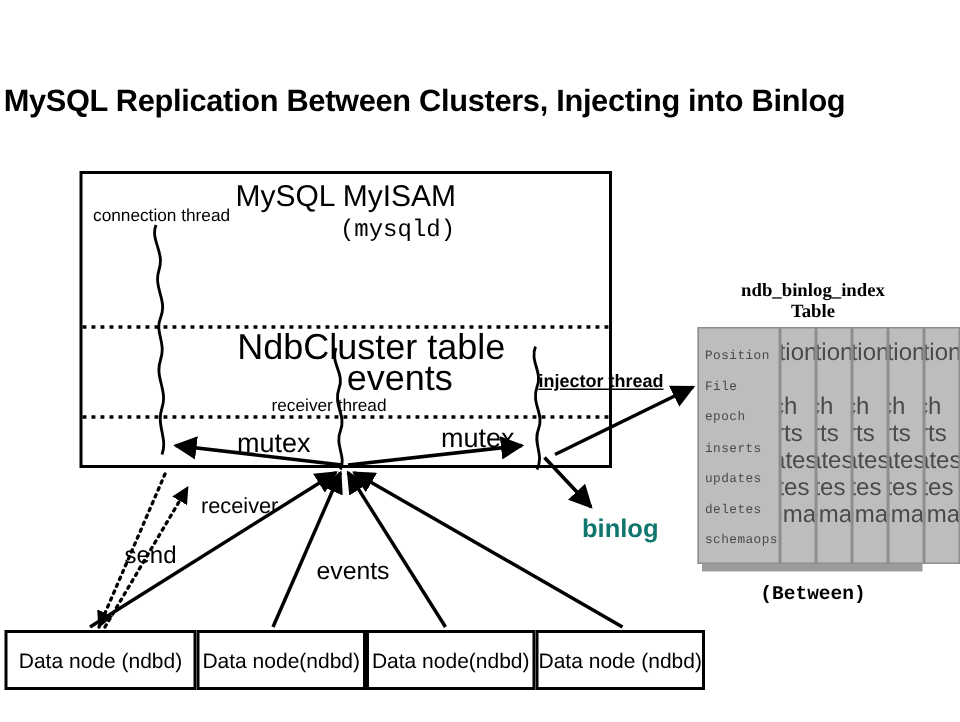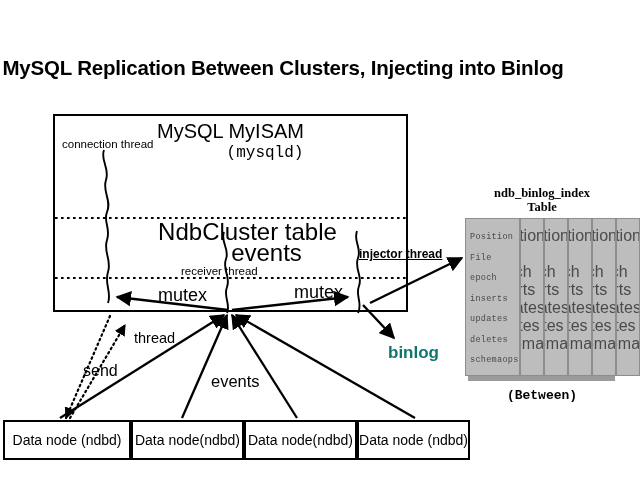--- a/index.html
+++ b/index.html
@@ -152,21 +152,21 @@
     <span>NdbCluster table</span>
     <span class="l2">events</span>
   </div>
 
   <div class="recv-label">receiver thread</div>
   <div class="injector-label">injector thread</div>
   <div class="mutex-l">mutex</div>
   <div class="mutex-r">mutex</div>
 
   <div class="lbl-send">send</div>
-  <div class="lbl-receive">thread</div>
+  <div class="lbl-receive">receiver</div>
   <div class="lbl-events">events</div>
   <div class="lbl-binlog">binlog</div>
 
   <div class="tbl-caption">
     <div>ndb_binlog_index</div>
     <div>Table</div>
   </div>
 
   <div class="tbl-stack" id="tbl-stack">
     <div class="shadowbase" style="background: rgb(155, 155, 155);"></div>

